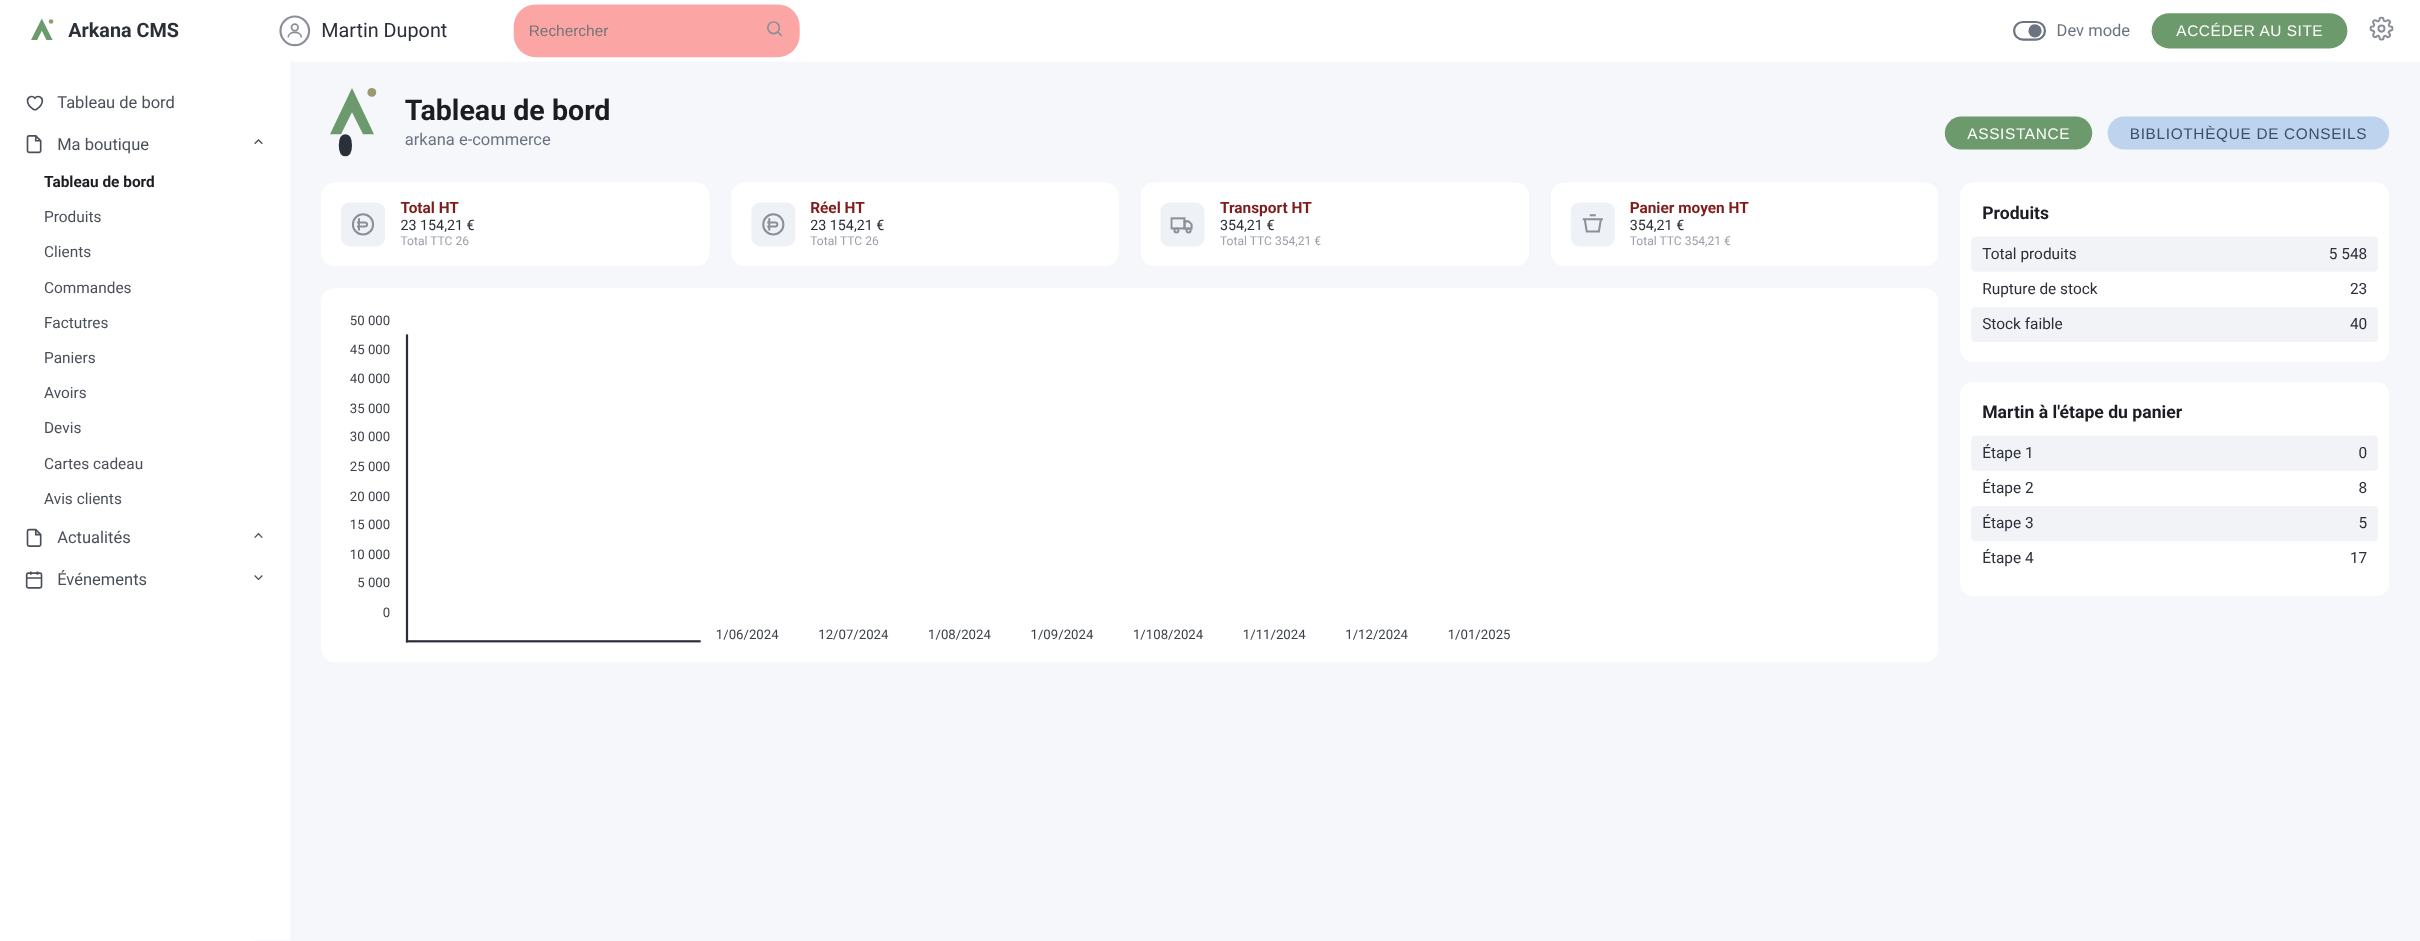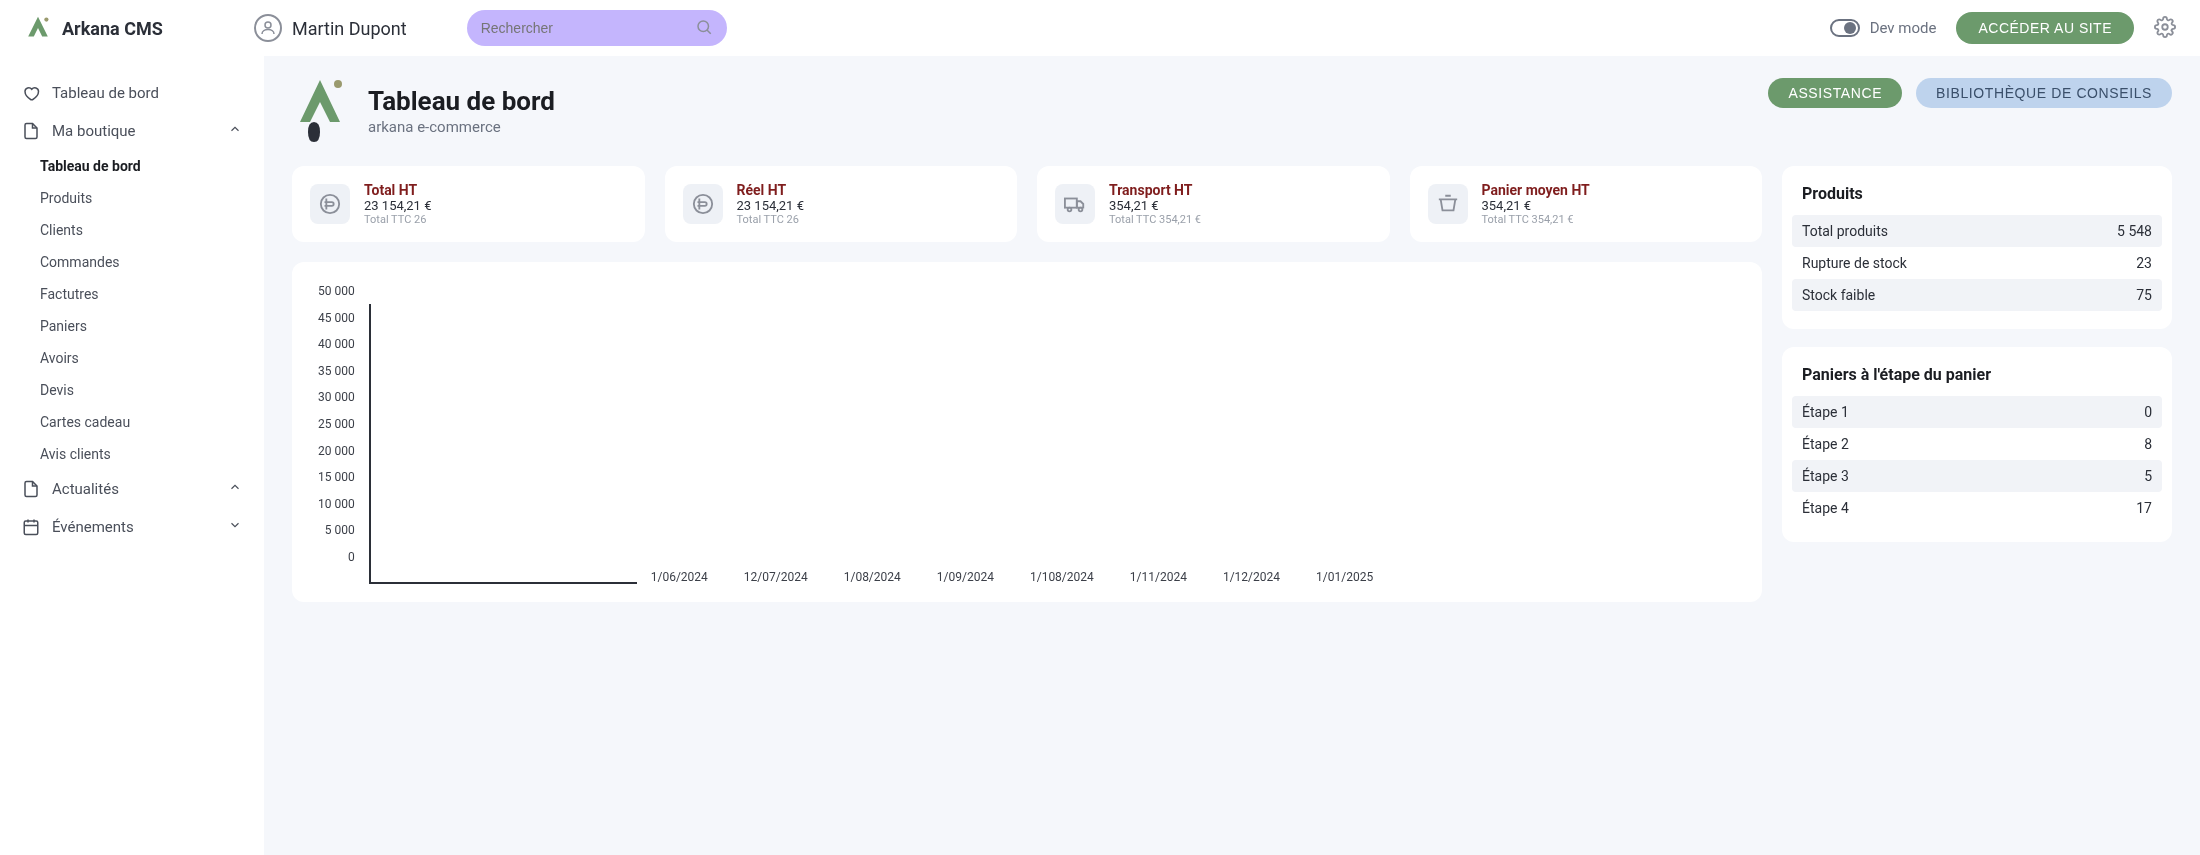--- a/index.html
+++ b/index.html
@@ -25,22 +25,22 @@
   .brand { font-weight: 700; font-size: 18px; color: #2b2f38; }
   .user-block { display: flex; align-items: center; gap: 10px; }
   .avatar {
     width: 28px; height: 28px; border: 2px solid #8b8f99; border-radius: 50%;
     display:flex; align-items:center; justify-content:center;
   }
   .avatar svg { width:18px; height:18px; }
   .username { font-size: 18px; color: #2b2f38; }
   .search-block { flex: 0 0 260px; margin-left: 40px; }
   .search-input-wrap {
-    background: #c4b5fd; border-radius: 20px;
-    display:flex; align-items:center; padding: 0 14px; height: 36px;
+    background: #fca5a5; border-radius: 20px;
+    display:flex; align-items:center; padding: 0 14px; height: 48px;
   }
   .search-input-wrap input {
     border:none; background:transparent; outline:none; flex:1; font-size:14px;
     color:#555;
   }
   .search-icon svg { width:18px; height:18px; }
   .hdr-spacer { flex:1; }
   .devmode { display:flex; align-items:center; gap:10px; color:#6b7280; font-size:15px; }
   .toggle {
     width:30px; height:18px; border:2px solid #6b7280; border-radius:12px;
@@ -76,21 +76,21 @@
   .chevron svg { width:14px; height:14px; }
 
   .main {
     flex:1; padding: 22px 28px; overflow:auto;
   }
   .page-head { display:flex; justify-content:space-between; align-items:flex-start; margin-bottom:22px; }
   .page-head-left { display:flex; align-items:center; gap:20px; }
   .page-logo { width:56px; height:66px; }
   .page-title { font-size:26px; font-weight:700; color:#1b1d22; }
   .page-subtitle { font-size:15px; color:#6b7280; margin-top:2px; }
-  .page-head-right { display:flex; gap:14px; }
+  .page-head-right { display:flex; gap:14px;margin-top:28px; }
   .btn-assist {
     background:#6c9a6c; color:#fff; border:none; border-radius:16px;
     padding:7px 20px; font-size:14px; letter-spacing:0.6px; cursor:pointer;
   }
   .btn-advice {
     background:#bed3ed; color:#3a4f6a; border:none; border-radius:16px;
     padding:7px 20px; font-size:14px; letter-spacing:0.6px; cursor:pointer;
   }
 
   .dash-row { display:flex; gap:20px; align-items:flex-start; }
@@ -380,26 +380,26 @@
               <div class="kv-row striped">
                 <span>Total produits</span>
                 <span>5 548</span>
               </div>
               <div class="kv-row">
                 <span>Rupture de stock</span>
                 <span>23</span>
               </div>
               <div class="kv-row striped">
                 <span>Stock faible</span>
-                <span>75</span>
+                <span>40</span>
               </div>
             </div>
         </div>
         <div class="panel">
-          <h3>Paniers à l'étape du panier</h3>
+          <h3>Martin à l'étape du panier</h3>
           <div id="cart-rows">
               <div class="kv-row striped">
                 <span>Étape 1</span>
                 <span>0</span>
               </div>
               <div class="kv-row">
                 <span>Étape 2</span>
                 <span>8</span>
               </div>
               <div class="kv-row striped">

